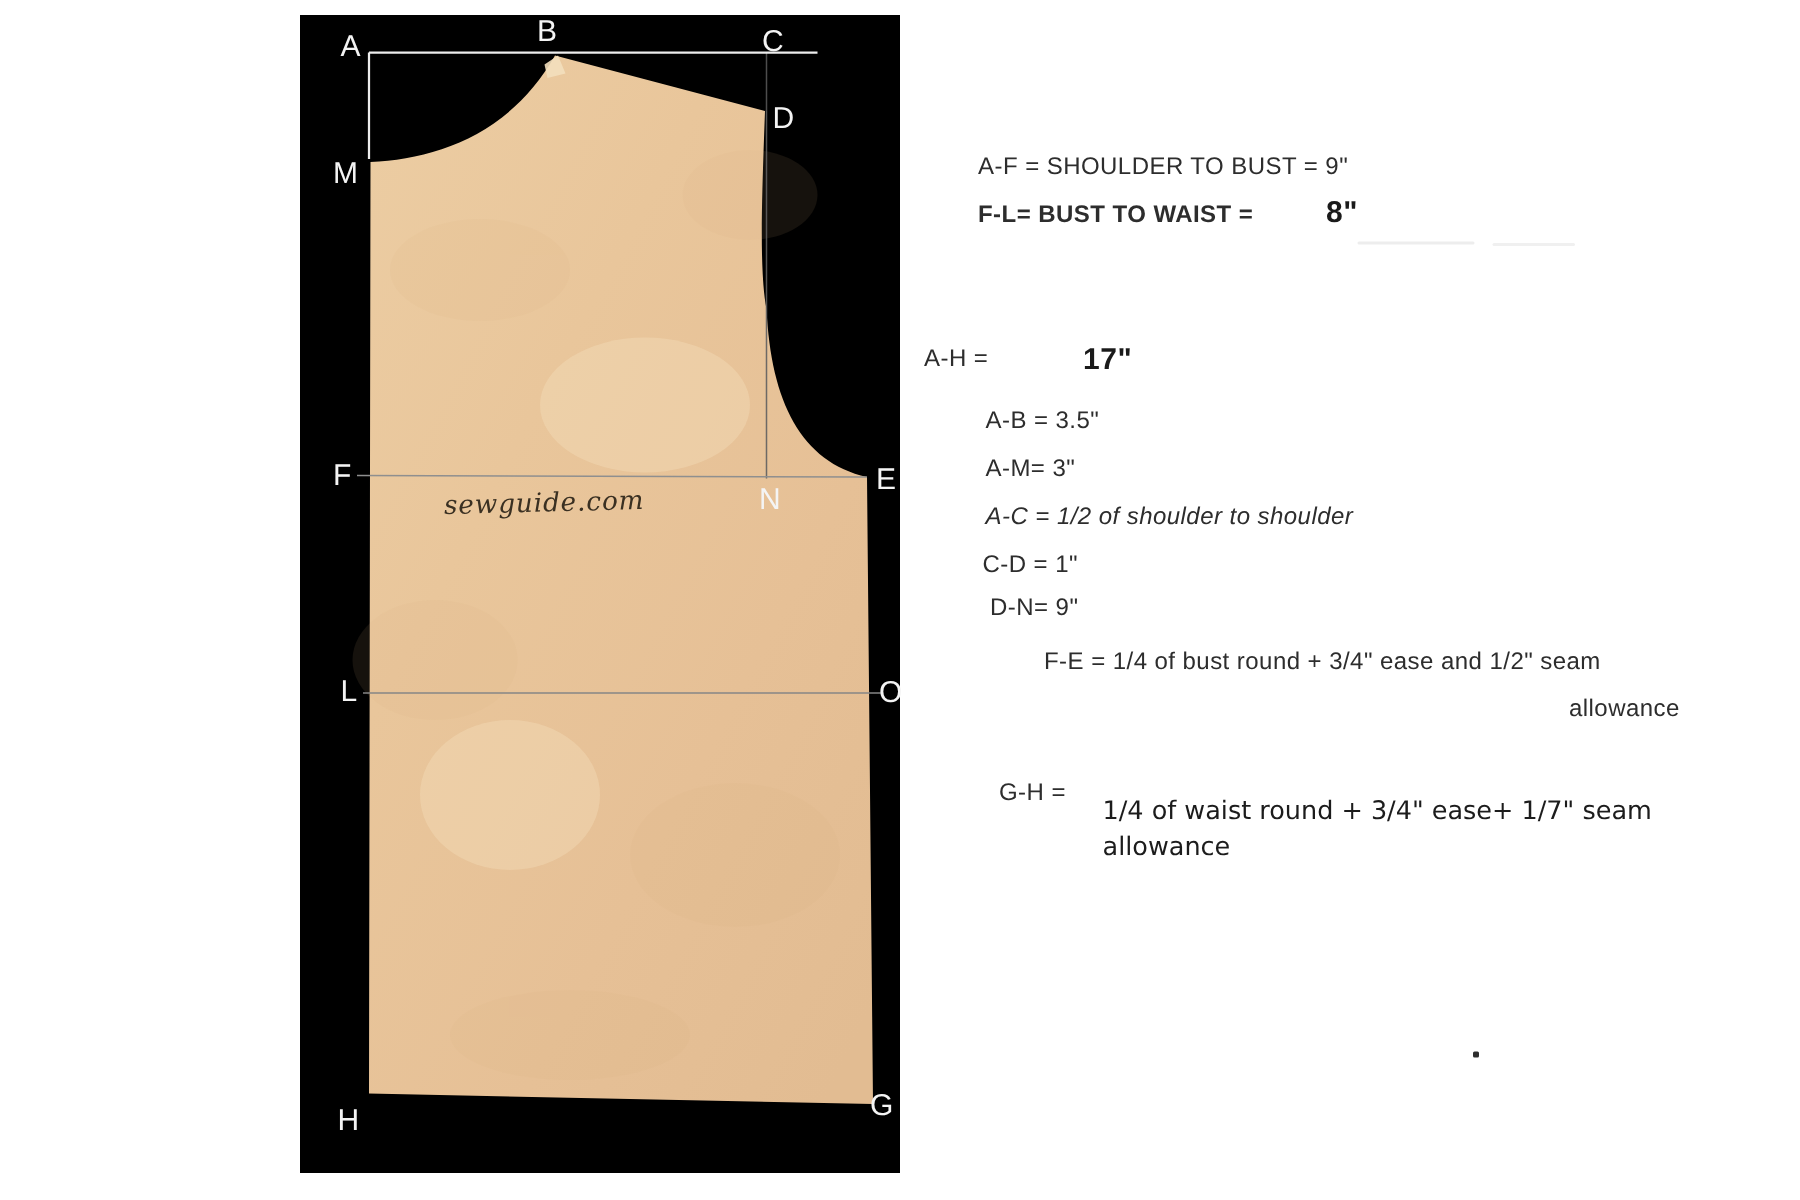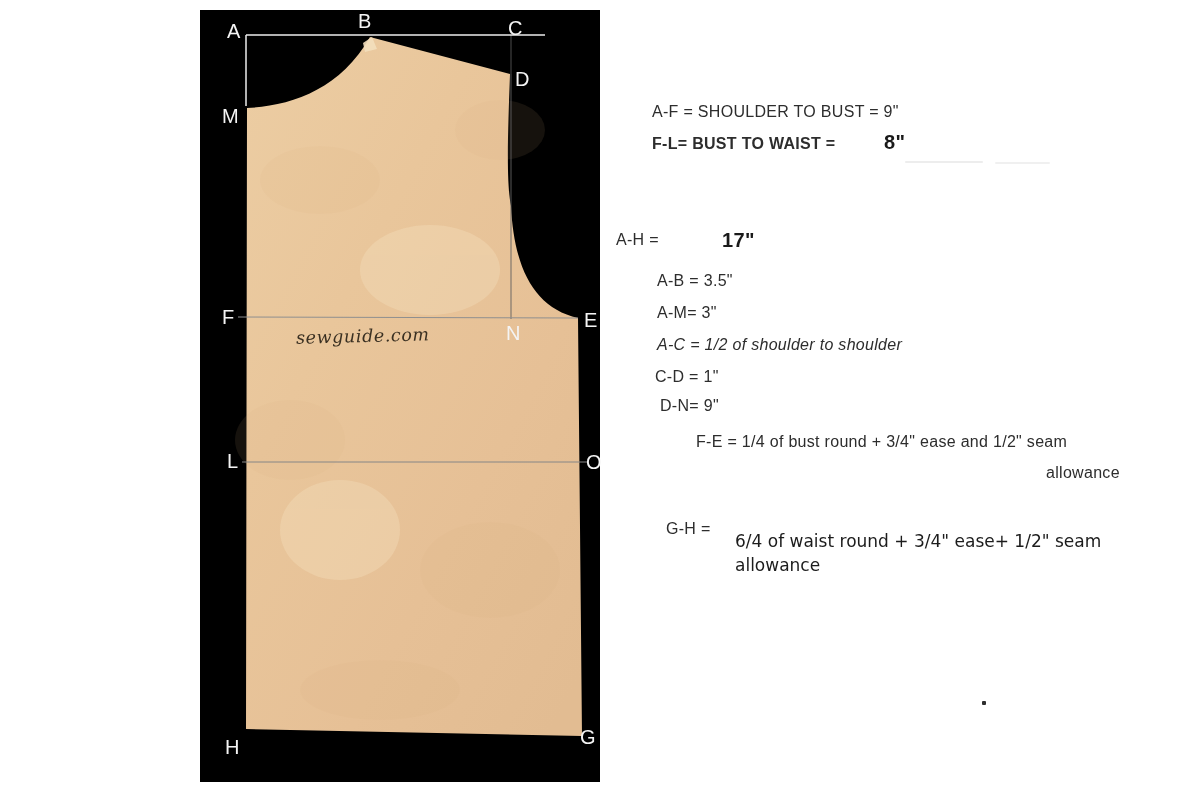--- a/index.html
+++ b/index.html
@@ -112,21 +112,21 @@
       <div class="ann ann-main" style="left: 616px; top: 231px;">A-H =</div>
       <div class="ann ann-value" style="left: 722px; top: 229px;">17"</div>
       <div class="ann ann-main" style="left: 657px; top: 272px;">A-B = 3.5"</div>
       <div class="ann ann-main" style="left: 657px; top: 304px;">A-M= 3"</div>
       <div class="ann ann-main" style="left: 657px; top: 336px; font-style: italic;">A-C = 1/2 of shoulder to shoulder</div>
       <div class="ann ann-main" style="left: 655px; top: 368px;">C-D = 1"</div>
       <div class="ann ann-main" style="left: 660px; top: 397px;">D-N= 9"</div>
       <div class="ann ann-main" style="left: 660px; top: 433px; margin-left: 36px;">F-E = 1/4 of bust round + 3/4" ease and 1/2" seam</div>
       <div class="ann ann-main" style="left: 1046px; top: 464px;">allowance</div>
       <div class="ann ann-main" style="left: 666px; top: 520px;">G-H =</div>
-      <div class="ann ann-alt" style="left: 735px; top: 531px;">6/4 of waist round + 3/4" ease+ 1/2" seam</div>
+      <div class="ann ann-alt" style="left: 735px; top: 531px;">1/4 of waist round + 3/4" ease+ 1/7" seam</div>
       <div class="ann ann-alt" style="left: 735px; top: 555px;">allowance</div>
     </div>
 
   <div id="marks">
       <div class="mark" style="left: 982px; top: 701px; width: 4px; height: 4px; background: rgb(46, 46, 46);"></div>
       <div class="mark" style="left: 905px; top: 161px; width: 78px; height: 2px; background: rgb(237, 237, 237);"></div>
       <div class="mark" style="left: 995px; top: 162px; width: 55px; height: 2px; background: rgb(240, 240, 240);"></div>
     </div>
 
 </div>

